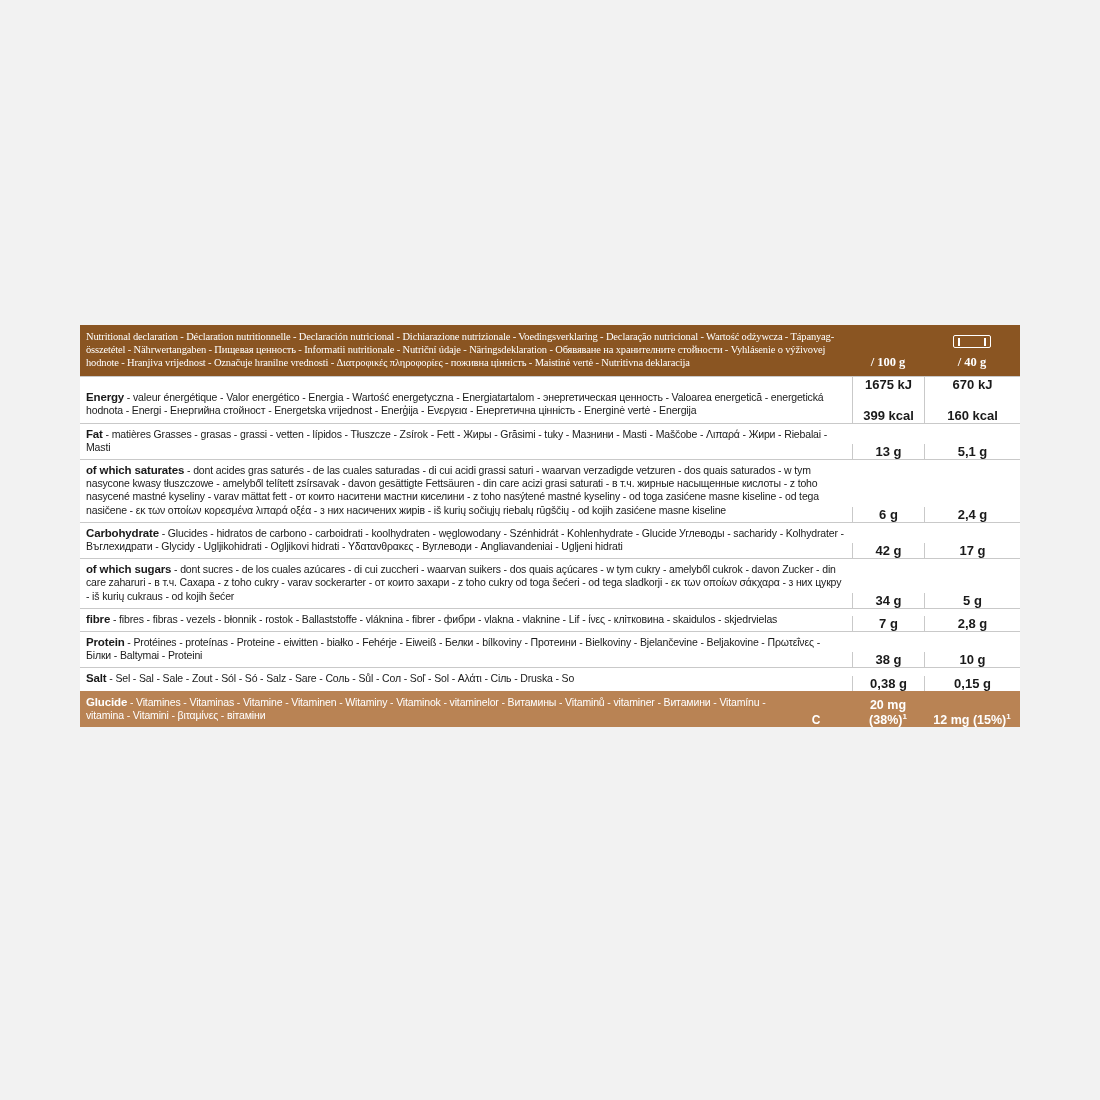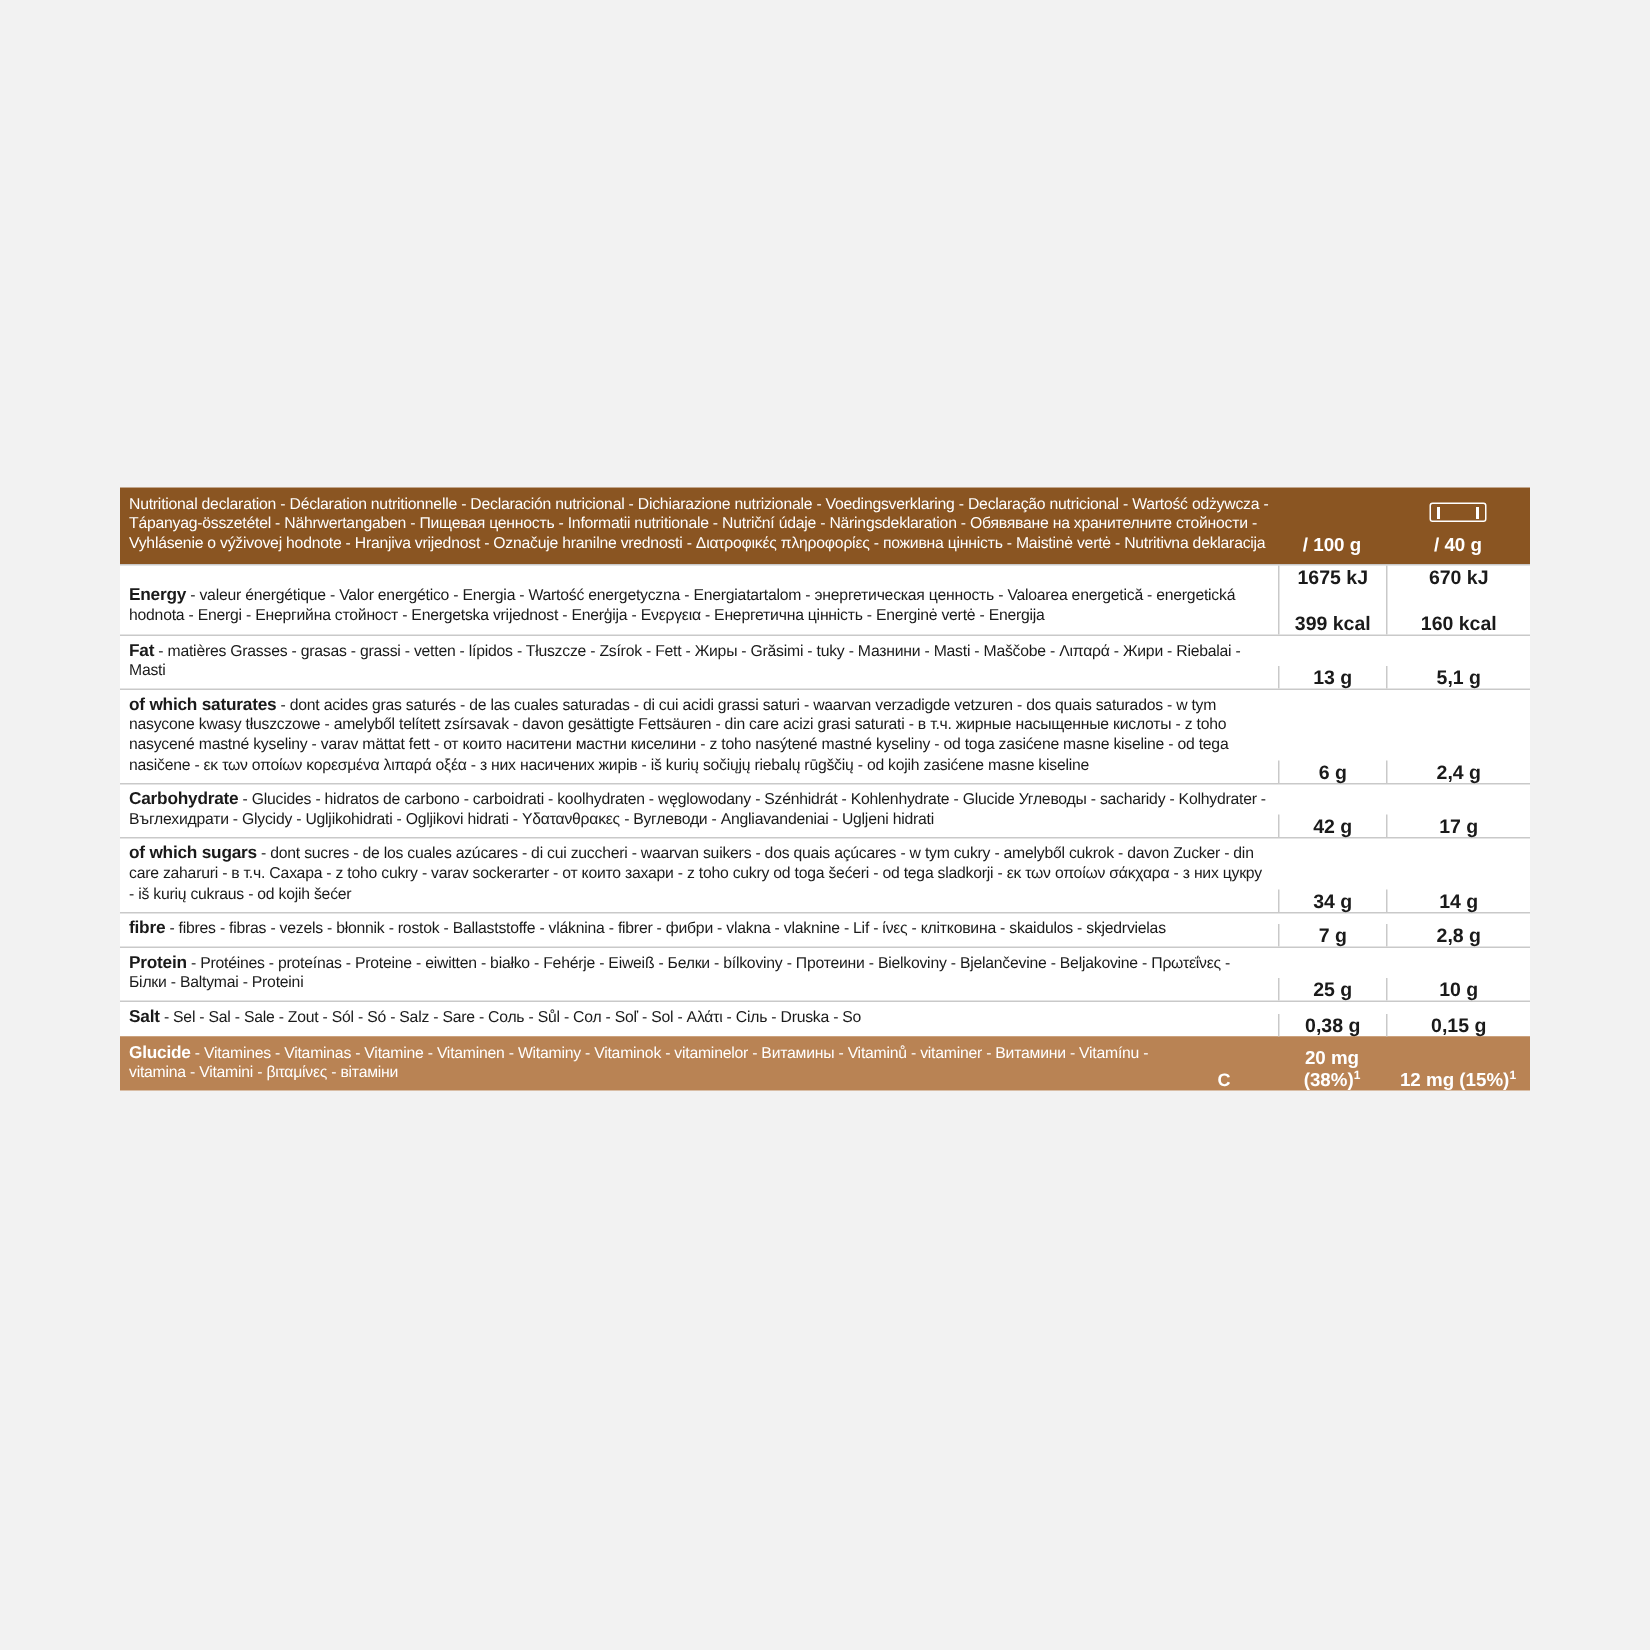--- a/index.html
+++ b/index.html
@@ -22,20 +22,21 @@
     background: #ffffff;
     box-sizing: border-box;
   }
 
   
   .nd-header {
     display: flex;
     background: #8a5522;
     color: #ffffff;
     padding: 0;
+    font-family: Liberation Serif, serif;
   }
   .nd-header-text {
     flex: 1 1 auto;
     padding: 5px 6px 6px 6px;
     font-size: 10.5px;
     line-height: 13.2px;
     letter-spacing: -0.15px;
   }
   .nd-header-col {
     width: 72px;
@@ -202,36 +203,36 @@
     </div>
     <div class="nd-val">42 g</div>
     <div class="nd-val portion">17 g</div>
   </div>
 
   <div class="nd-row">
     <div class="nd-label">
       <b>of which sugars</b><span> -  dont sucres - de los cuales azúcares - di cui zuccheri - waarvan suikers - dos quais açúcares - w tym cukry - amelyből cukrok - davon Zucker - din care zaharuri - в т.ч. Сахара - z toho cukry - varav sockerarter - от които захари - z toho cukry od toga šećeri - od tega sladkorji - εκ των οποίων σάκχαρα - з них цукру - iš kurių cukraus - od kojih šećer</span>
     </div>
     <div class="nd-val">34 g</div>
-    <div class="nd-val portion">14 g</div>
+    <div class="nd-val portion">5 g</div>
   </div>
 
   <div class="nd-row">
     <div class="nd-label">
       <b>fibre</b><span> - fibres - fibras - vezels - błonnik - rostok - Ballaststoffe - vláknina - fibrer - фибри - vlakna - vlaknine - Lif - ίνες - клітковина - skaidulos - skjedrvielas</span>
     </div>
     <div class="nd-val">7 g</div>
     <div class="nd-val portion">2,8 g</div>
   </div>
 
   <div class="nd-row">
     <div class="nd-label">
       <b>Protein</b><span> - Protéines - proteínas - Proteine - eiwitten - białko  - Fehérje - Eiweiß - Белки - bílkoviny - Протеини - Bielkoviny - Bjelančevine - Beljakovine - Πρωτεΐνες - Білки - Baltymai - Proteini</span>
     </div>
-    <div class="nd-val">25 g</div>
+    <div class="nd-val">38 g</div>
     <div class="nd-val portion">10 g</div>
   </div>
 
   <div class="nd-row">
     <div class="nd-label">
       <b>Salt</b><span> - Sel - Sal - Sale - Zout - Sól - Só - Salz - Sare - Соль - Sůl - Сол - Soľ - Sol - Αλάτι - Сіль - Druska - So</span>
     </div>
     <div class="nd-val">0,38 g</div>
     <div class="nd-val portion">0,15 g</div>
   </div>

